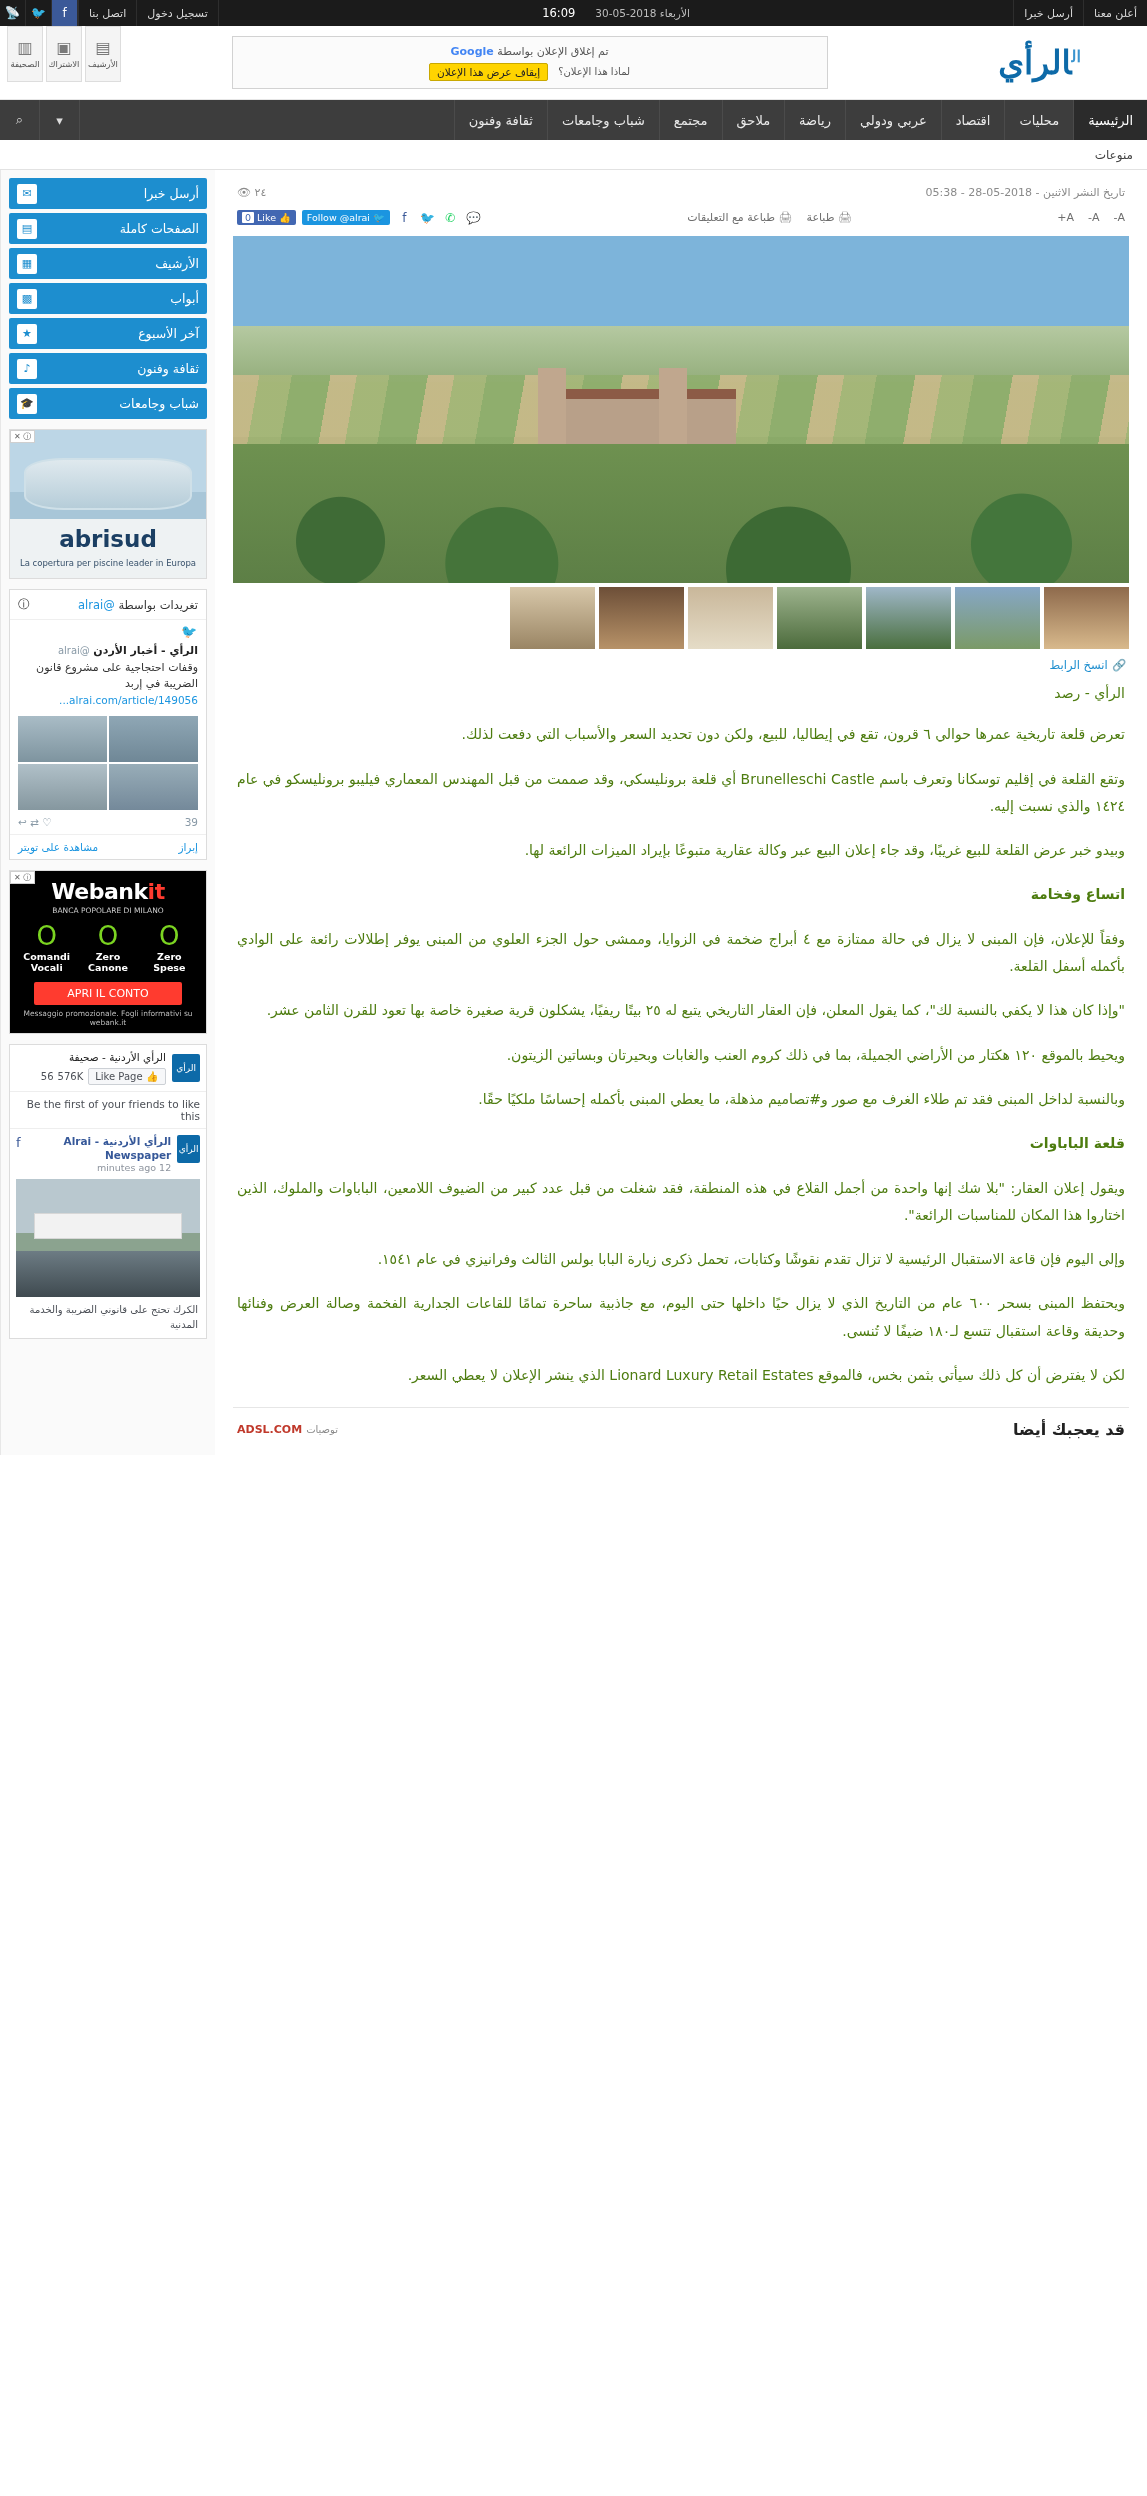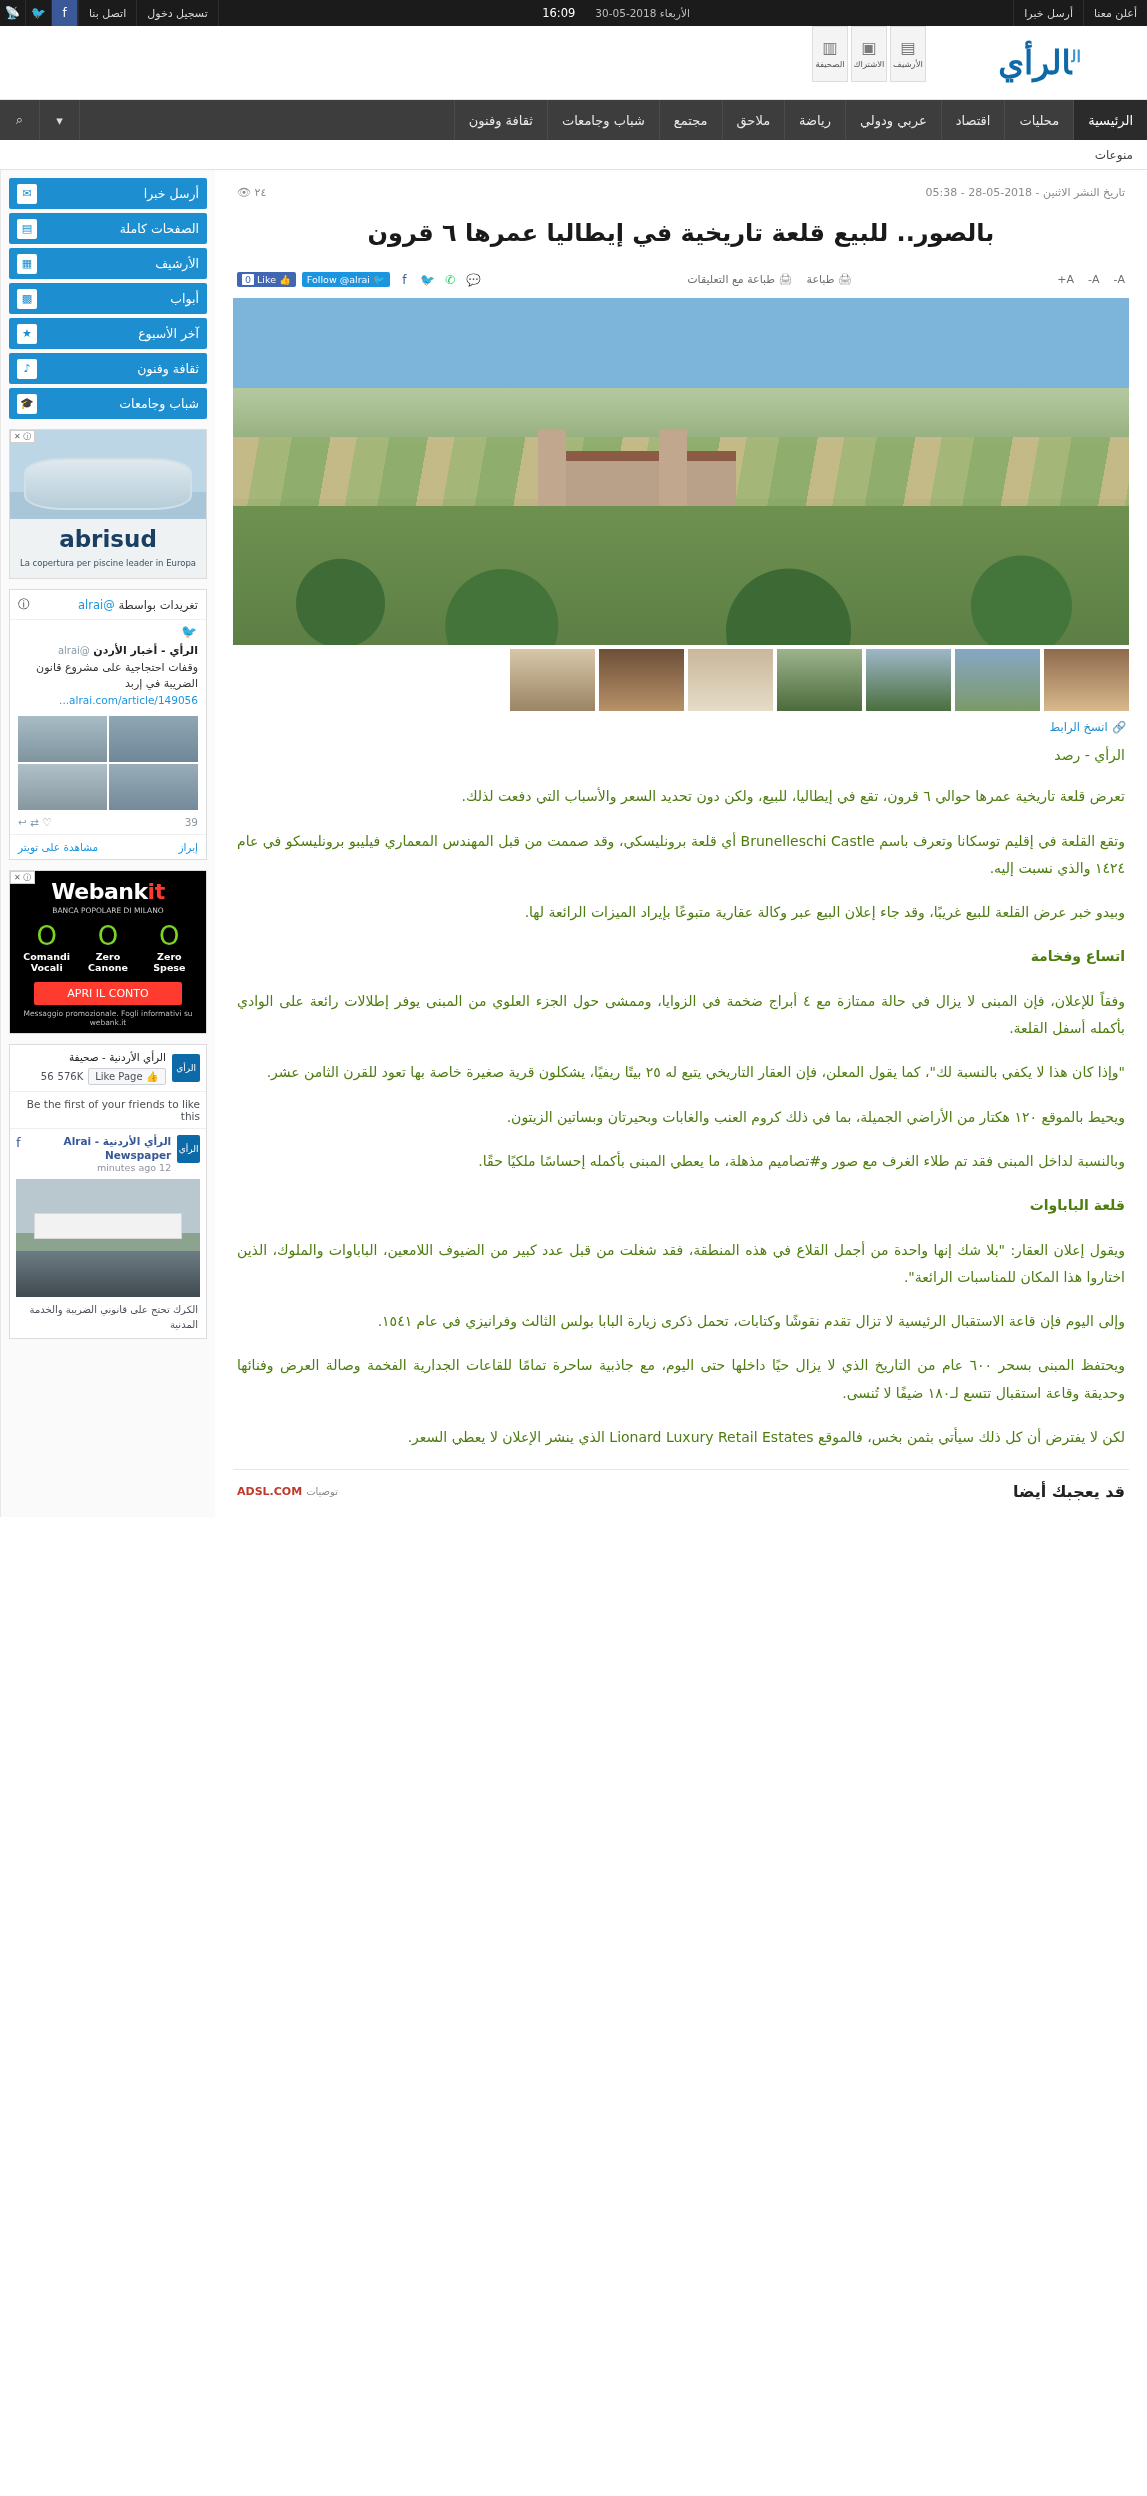--- a/index.html
+++ b/index.html
@@ -468,20 +468,32 @@
   </div>
 </div>
 
 <div class="masthead">
   <div class="logo-wrap">
     <div class="logo">
       <span class="logo-small">ال</span><span>الرأي</span>
     </div>
   </div>
 
+  <div class="ad-slot">
+    <div class="goog-ad">
+      <div class="line1">
+        <span>تم إغلاق الإعلان بواسطة</span>
+        <b>Google</b>
+      </div>
+      <div class="line2">
+        <span class="goog-why">لماذا هذا الإعلان؟</span>
+        <span class="goog-btn">إيقاف عرض هذا الإعلان</span>
+      </div>
+    </div>
+  </div>
 
   <div class="mast-icons">
     <div class="mast-ibox">
       <span class="gl">▤</span>
       <span>الأرشيف</span>
     </div>
     <div class="mast-ibox">
       <span class="gl">▣</span>
       <span>الاشتراك</span>
     </div>
@@ -520,21 +532,20 @@
       <div>
         <span>تاريخ النشر</span>
         <span>الاثنين - 2018-05-28 - 05:38</span>
       </div>
       <div>
         <span>٢٤</span>
         <span>👁</span>
       </div>
     </div>
 
-    <div class="art-title">بالصور.. للبيع قلعة تاريخية في إيطاليا عمرها ٦ قرون</div>
 
     <div class="art-tools">
       <div class="tools-right">
         <span>A-</span>
         <span>A-</span>
         <span>A+</span>
       </div>
       <div class="tools-right">
         <span>
           <span class="ic">🖨</span>

